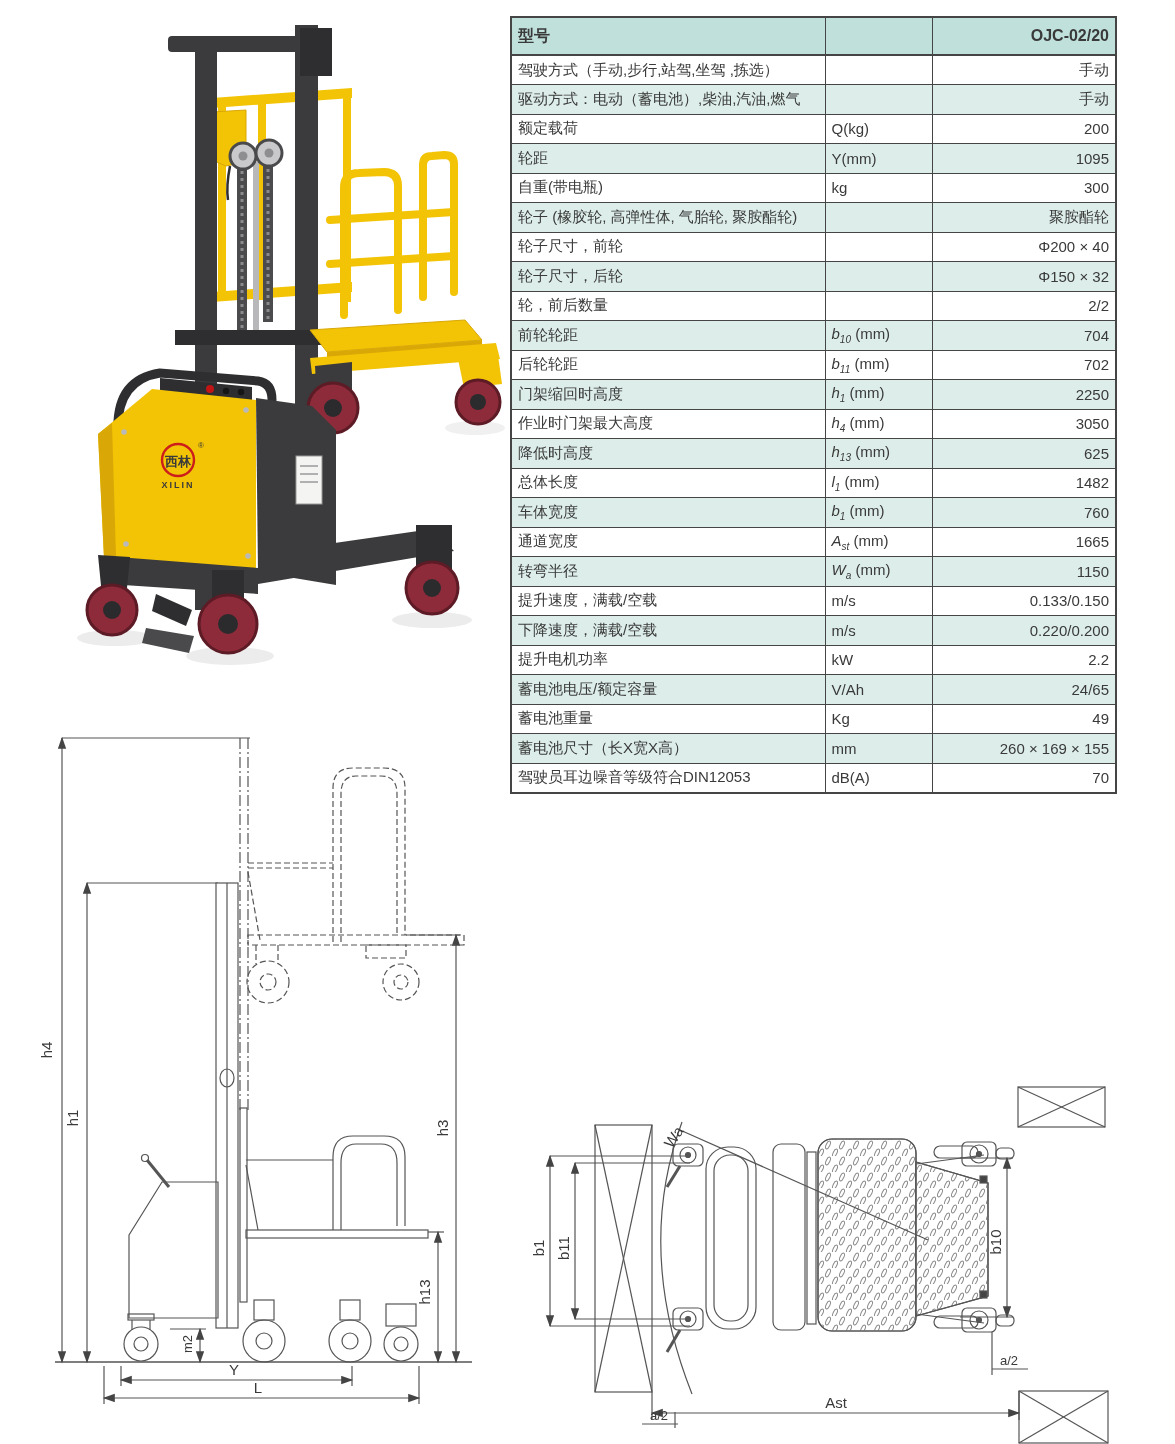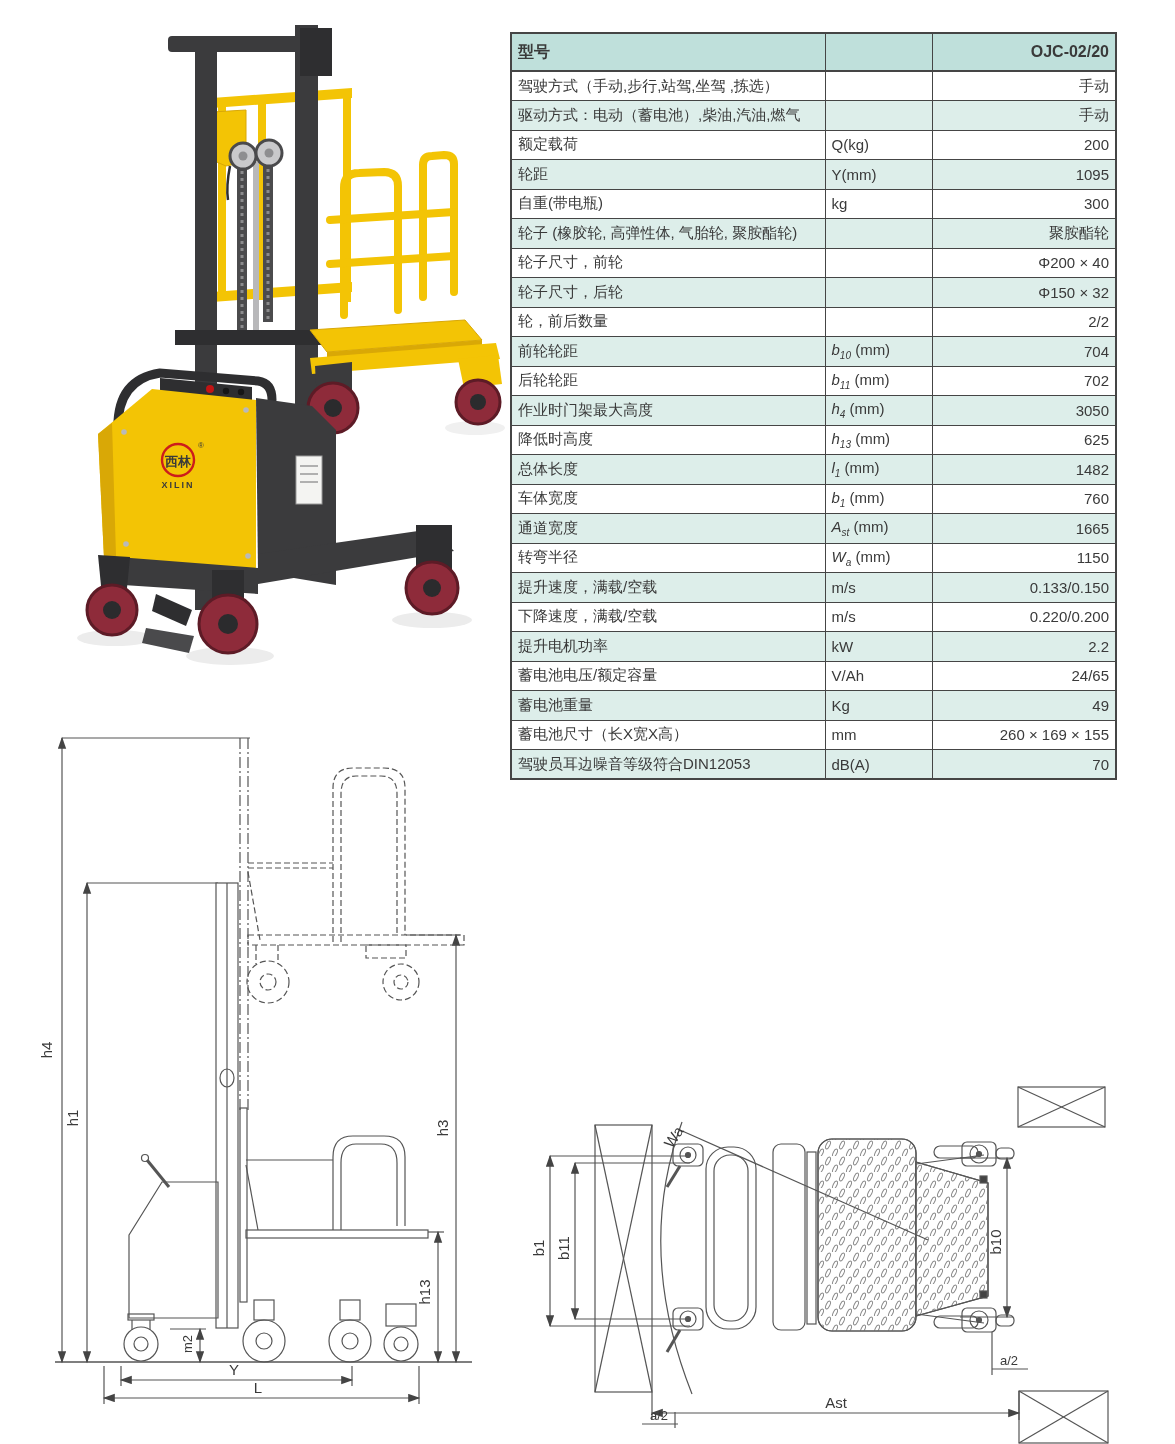--- a/index.html
+++ b/index.html
@@ -20,21 +20,21 @@
   html,body{background:#fff;}
   body{
     position:relative;width:1175px;height:1444px;overflow:hidden;
     font-family:"Liberation Sans",sans-serif;color:var(--text);
   }
   .photo{position:absolute;left:60px;top:10px;width:450px;height:680px;}
   .side-view{position:absolute;left:20px;top:720px;width:480px;height:724px;}
   .top-view{position:absolute;left:530px;top:1060px;width:645px;height:384px;}
 
   table.spec{
-    position:absolute;left:510px;top:32px;width:605px;
+    position:absolute;left:510px;top:16px;width:605px;
     border-collapse:collapse;table-layout:fixed;
     border:2px solid var(--table-border);
     font-size:15px;
   }
   table.spec th,table.spec td{
     border:1px solid var(--table-border);
     height:29.5px;padding:0 6px;vertical-align:middle;
     white-space:nowrap;overflow:hidden;
   }
   table.spec thead th{
@@ -223,20 +223,25 @@
       </tr>
       <tr>
         <td class="c-label">前轮轮距</td>
         <td class="c-unit"><span class="u-var">b</span><sub class="u-var">10</sub> (mm)</td>
         <td class="c-value">704</td>
       </tr>
       <tr>
         <td class="c-label">后轮轮距</td>
         <td class="c-unit"><span class="u-var">b</span><sub class="u-var">11</sub> (mm)</td>
         <td class="c-value">702</td>
+      </tr>
+      <tr>
+        <td class="c-label">门架缩回时高度</td>
+        <td class="c-unit"><span class="u-var">h</span><sub class="u-var">1</sub> (mm)</td>
+        <td class="c-value">2250</td>
       </tr>
       <tr>
         <td class="c-label">作业时门架最大高度</td>
         <td class="c-unit"><span class="u-var">h</span><sub class="u-var">4</sub> (mm)</td>
         <td class="c-value">3050</td>
       </tr>
       <tr>
         <td class="c-label">降低时高度</td>
         <td class="c-unit"><span class="u-var">h</span><sub class="u-var">13</sub> (mm)</td>
         <td class="c-value">625</td>

